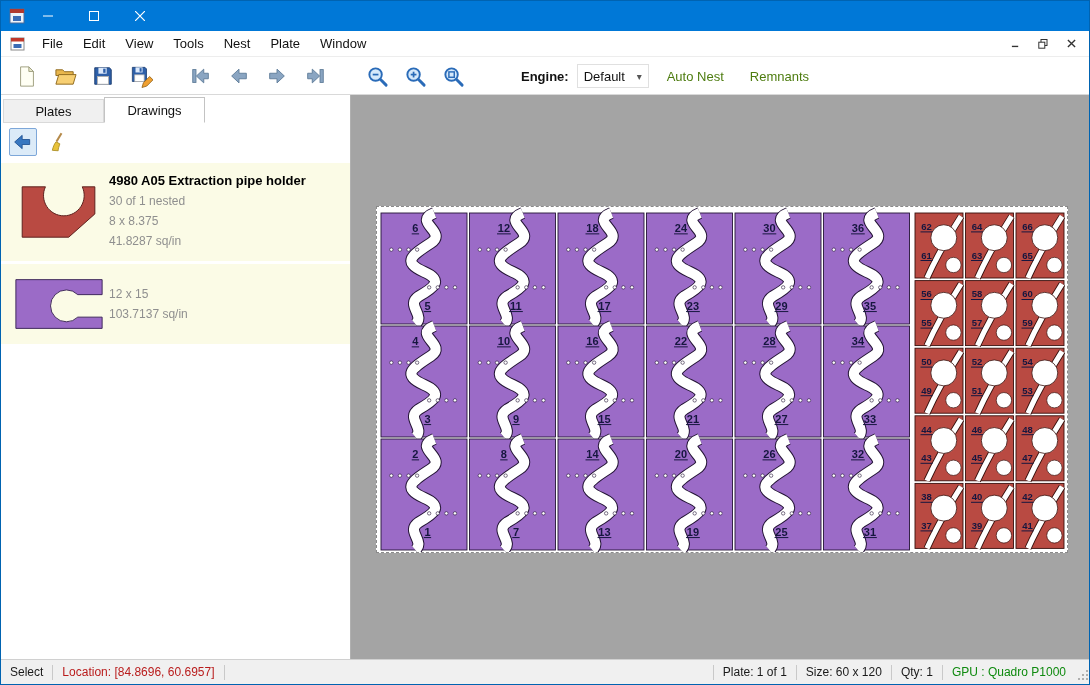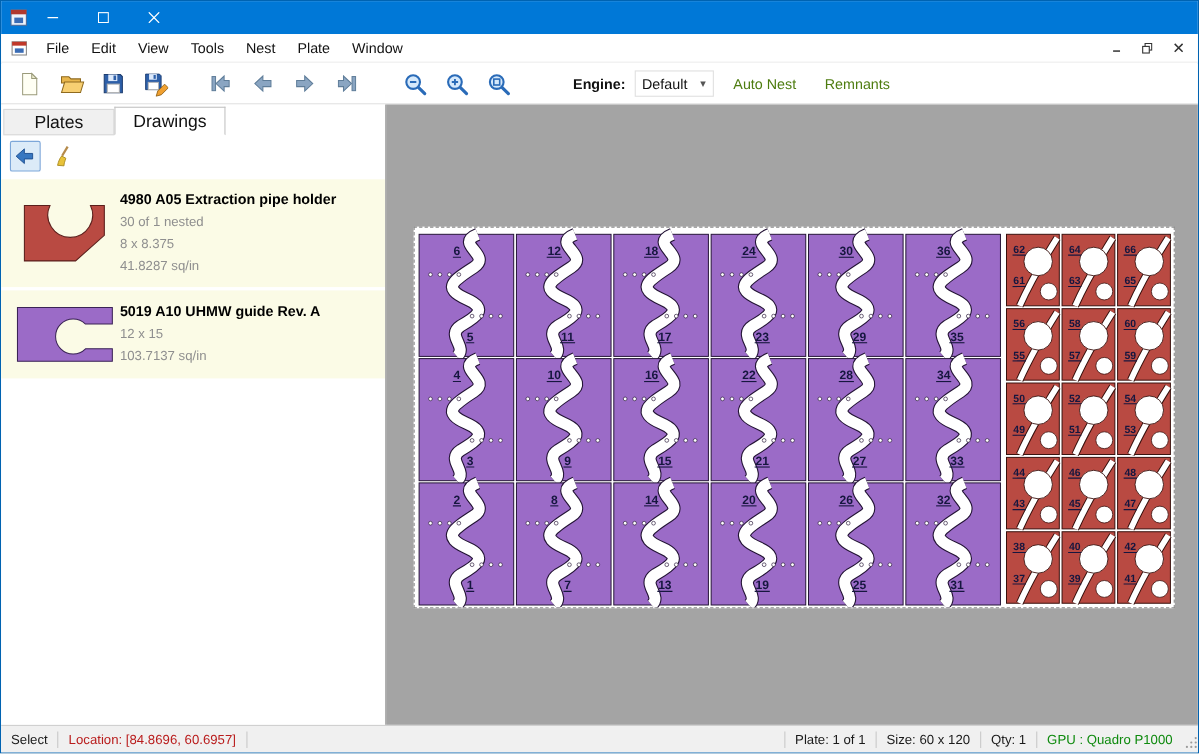--- a/index.html
+++ b/index.html
@@ -32,21 +32,21 @@
   .grp-zoom{margin-left:24px;display:flex;}
   .engine-label{font-size:13px;font-weight:bold;margin-left:46px;color:#111;}
   .combo{margin-left:8px;width:72px;height:24px;border:1px solid #e0e0e0;background:#fff;display:flex;align-items:center;padding:0 6px;font-size:13px;color:#111;}
   .combo .chev{margin-left:auto;color:#555;font-size:10px;}
   .tb-text-btn{font-size:13px;color:#4d7c0f;padding:6px 8px;margin-left:10px;cursor:default;}
 
   
   .main{position:absolute;top:94px;left:0;right:0;bottom:25px;display:flex;}
   .left-panel{width:350px;background:#fff;border-right:1px solid #b0b0b0;display:flex;flex-direction:column;}
   .tabstrip{height:28px;padding:3px 0 0 2px;display:flex;align-items:flex-end;}
-  .tab{width:101px;height:24px;line-height:23px;text-align:center;font-size:16px;color:#111;background:#f0f0f0;border:1px solid #d9d9d9;}
+  .tab{width:101px;height:24px;line-height:23px;text-align:center;font-size:13px;color:#111;background:#f0f0f0;border:1px solid #d9d9d9;}
   .tab.active{background:#fff;border-color:#c3c3c3;border-bottom-color:#fff;height:26px;line-height:25px;}
   .panel-tools{height:38px;display:flex;align-items:center;padding-left:8px;gap:8px;}
   .ptool{width:28px;height:28px;display:flex;align-items:center;justify-content:center;border-radius:2px;}
   .ptool.selected{border:1px solid #7da7d9;background:#dcebf8;}
   .drawing-list{margin-top:2px;}
   .drawing-item{display:flex;align-items:center;padding:10px 8px;margin-bottom:3px;}
   .thumb{width:100px;flex:none;display:flex;justify-content:center;}
   .dinfo{flex:1;min-width:0;}
   .dname{font-size:13px;font-weight:bold;color:#000;margin-bottom:3px;}
   .dsub{font-size:12px;color:#8f8f8f;line-height:20px;}
@@ -252,21 +252,20 @@
             <div class="dsub">41.8287 sq/in</div>
           </div>
         </div>
         <div class="drawing-item" style="background: rgb(251, 251, 230);">
           <div class="thumb">
             <svg width="98" height="60" viewBox="0 0 104 64">
                 <path d="M6 6 H98 V22 H72 A17 17 0 1 0 72 46 H98 V58 H6 Z" fill="#9b6bc7" stroke="#3a2355"></path>
               </svg>
           </div>
           <div class="dinfo">
-            <div class="dname">5019 A10 UHMW guide Rev. A</div>
             <div class="dsub">12 x 15</div>
             <div class="dsub">103.7137 sq/in</div>
           </div>
         </div>
       </div>
     </div>
 
     <div class="canvas">
       <div class="plate">
         <svg id="plate-svg" width="690" height="345" viewBox="0 0 690 345">

